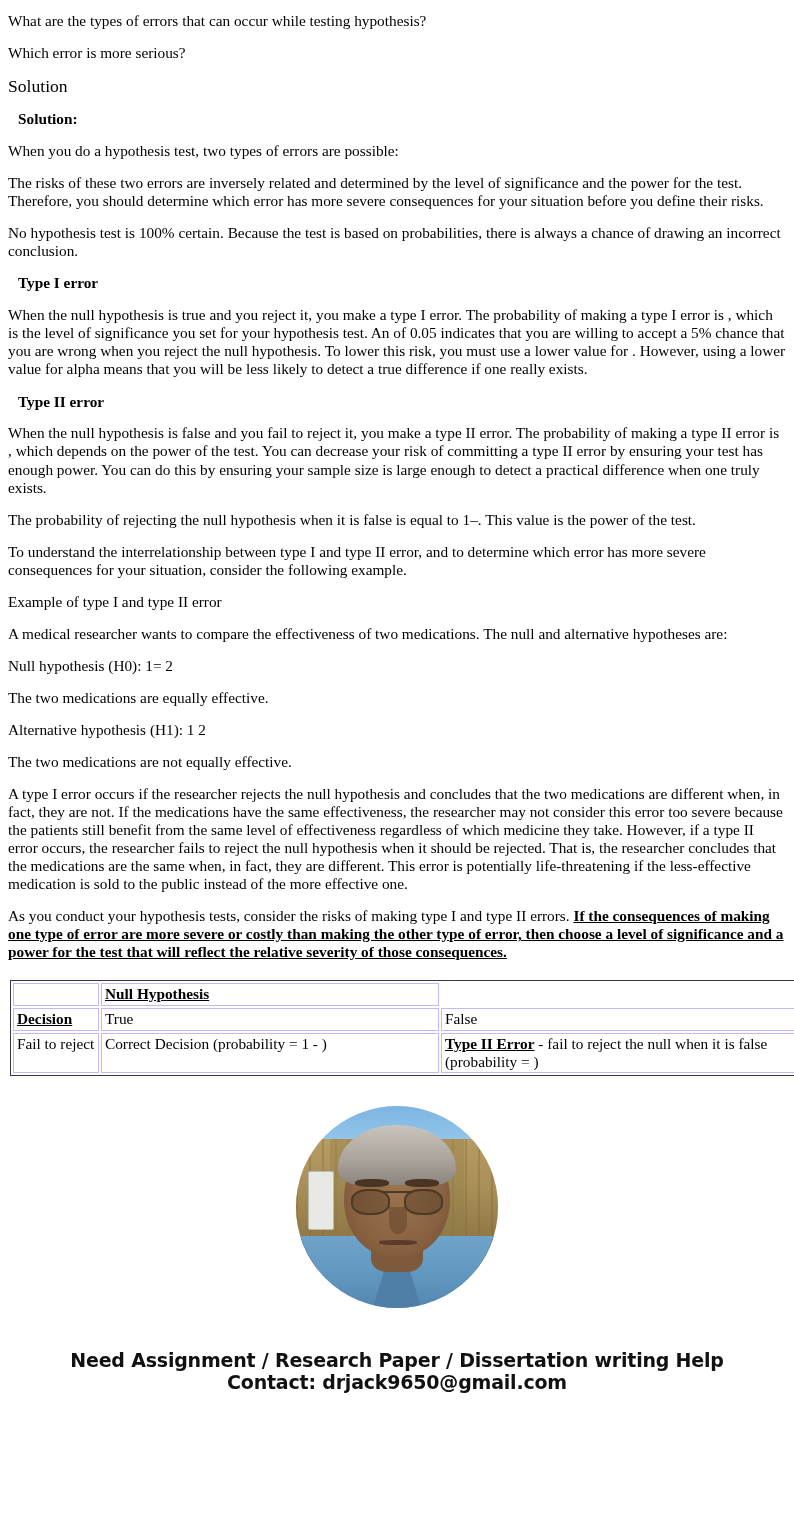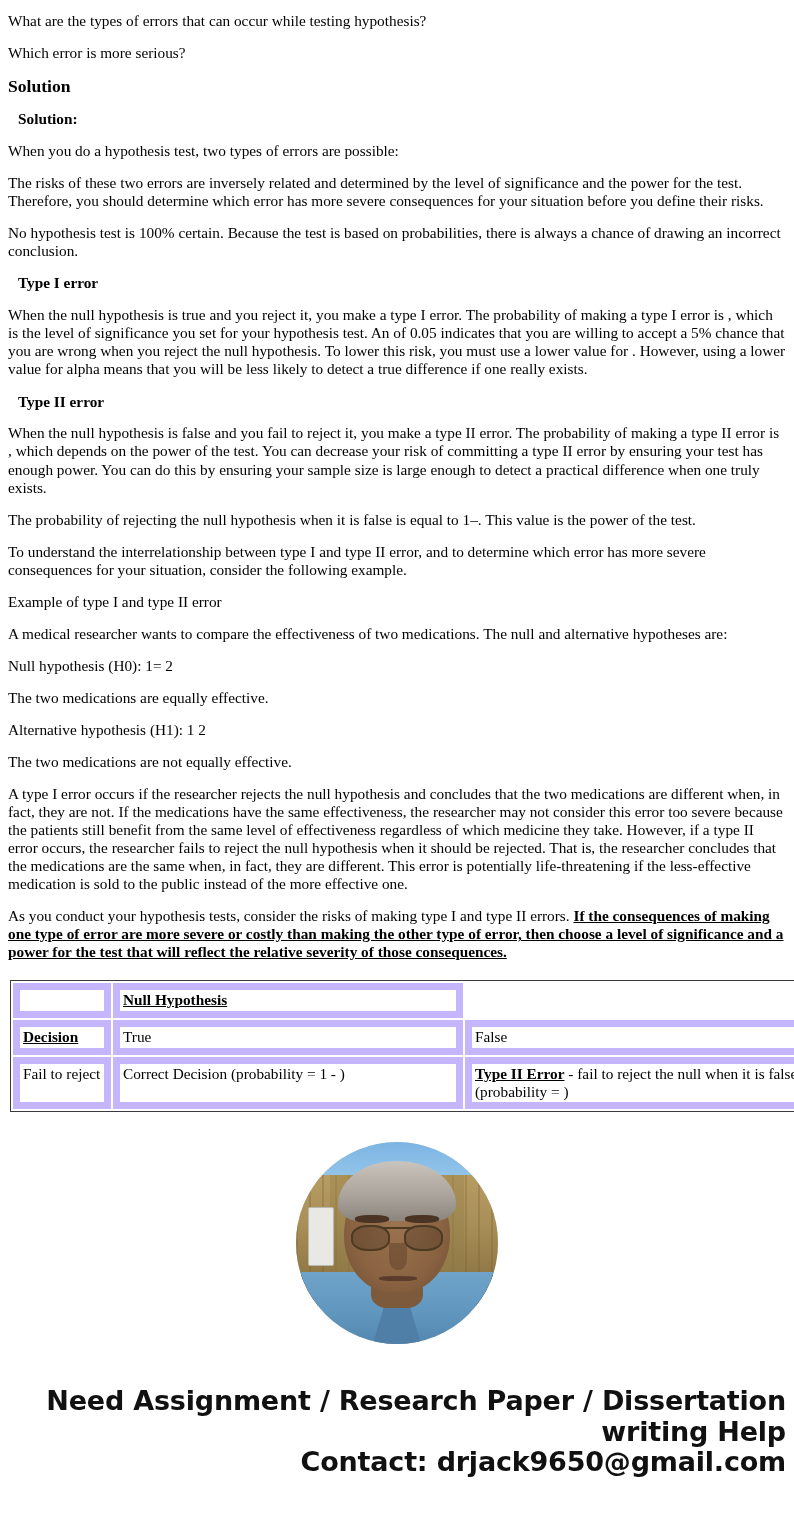--- a/index.html
+++ b/index.html
@@ -22,21 +22,21 @@
   }
   p.para {
     margin: 4px 0 14px 0;
     font-size: 15.3px;
     line-height: 1.18;
     text-align: left;
   }
   h3.section-head {
     margin: 14px 0 14px 0;
     font-size: 17.6px;
-    font-weight: bold;
+    font-weight: normal;
     line-height: 1.15;
   }
   p.bold-head {
     margin: 0 0 14px 10px;
     font-weight: bold;
     font-size: 15.3px;
   }
   strong { font-weight: bold; text-decoration: underline; }
 
   
@@ -47,21 +47,21 @@
   table.decision-table {
     border-collapse: separate;
     border-spacing: 2px;
     border: 1px solid #3a3a3a;
     width: 778px;
     table-layout: fixed;
     font-size: 15.3px;
     background: #ffffff;
   }
   table.decision-table td {
-    border: 7px solid #c4b5fd;
+    border: 1px solid #c4b5fd;
     padding: 1px 3px 2px 3px;
     vertical-align: top;
     line-height: 1.16;
   }
   table.decision-table td.noborder {
     border: 0 none;
   }
   td.c1 { width: 78px; }
   td.c2 { width: 330px; }
   td.c3 { width: 352px; }
@@ -161,24 +161,24 @@
     border-radius: 0 0 45% 45%;
   }
   .av-mouth {
     position: absolute; left: 41%; top: 66%; width: 19%; height: 2.5%;
     background: #5b3b2c; border-radius: 40%;
   }
 
   
   .footer {
     margin-top: 42px;
-    text-align: right;
+    text-align: center;
     font-family: "DejaVu Sans", "Liberation Sans", sans-serif;
     font-weight: bold;
-    font-size: 27px;
+    font-size: 19px;
     line-height: 1.13;
     color: #111111;
     letter-spacing: -0.2px;
     padding-bottom: 30px;
   }
   .footer .l1 { display: block; }
   .footer .l2 { display: block; }
 </style>
 </head>
 <body>

